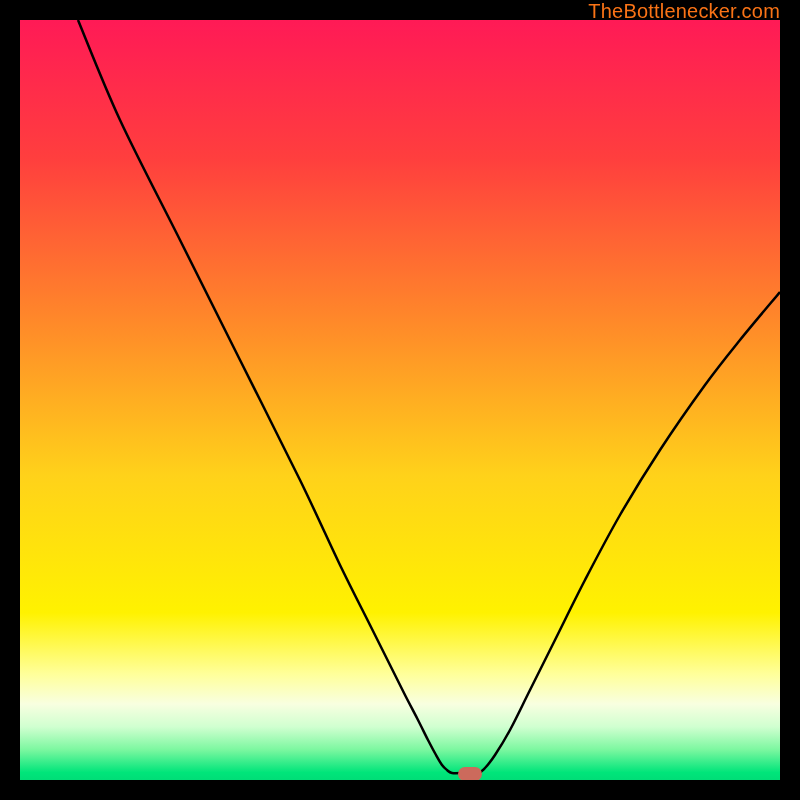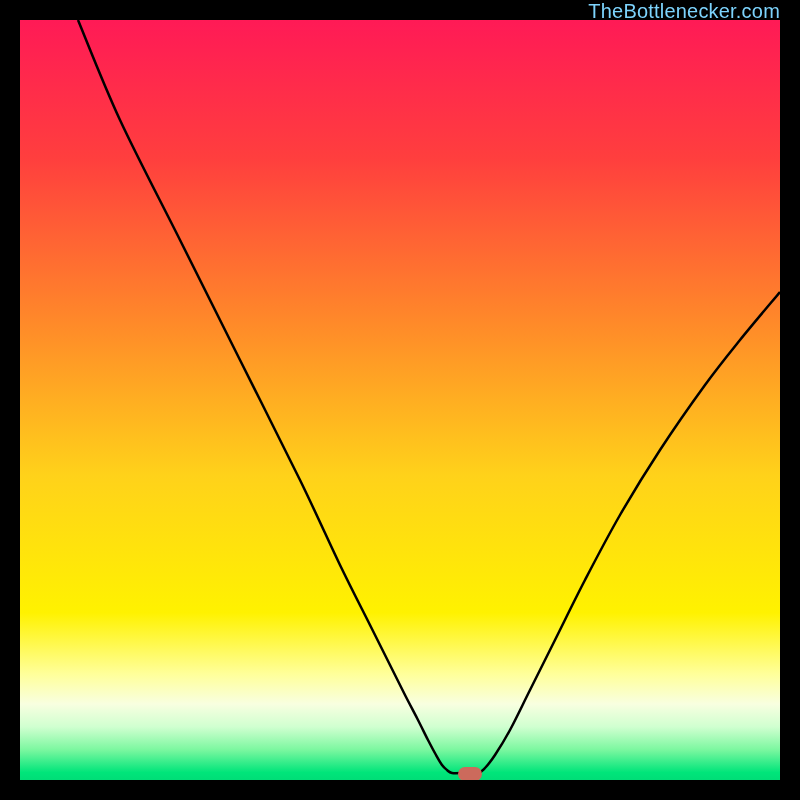--- a/index.html
+++ b/index.html
@@ -37,21 +37,21 @@
     position: absolute;
     width: 24px;
     height: 14px;
     border-radius: 7px;
     transform: translate(-50%, -50%);
   }
   .watermark {
     position: absolute;
     top: 0px;
     right: 20px;
-    color: #7dd3fc;
+    color: #f97316;
     font-size: 20px;
     font-weight: 500;
     letter-spacing: 0.2px;
   }
 </style>
 </head>
 <body>
 
 <div class="watermark">TheBottlenecker.com</div>
 

